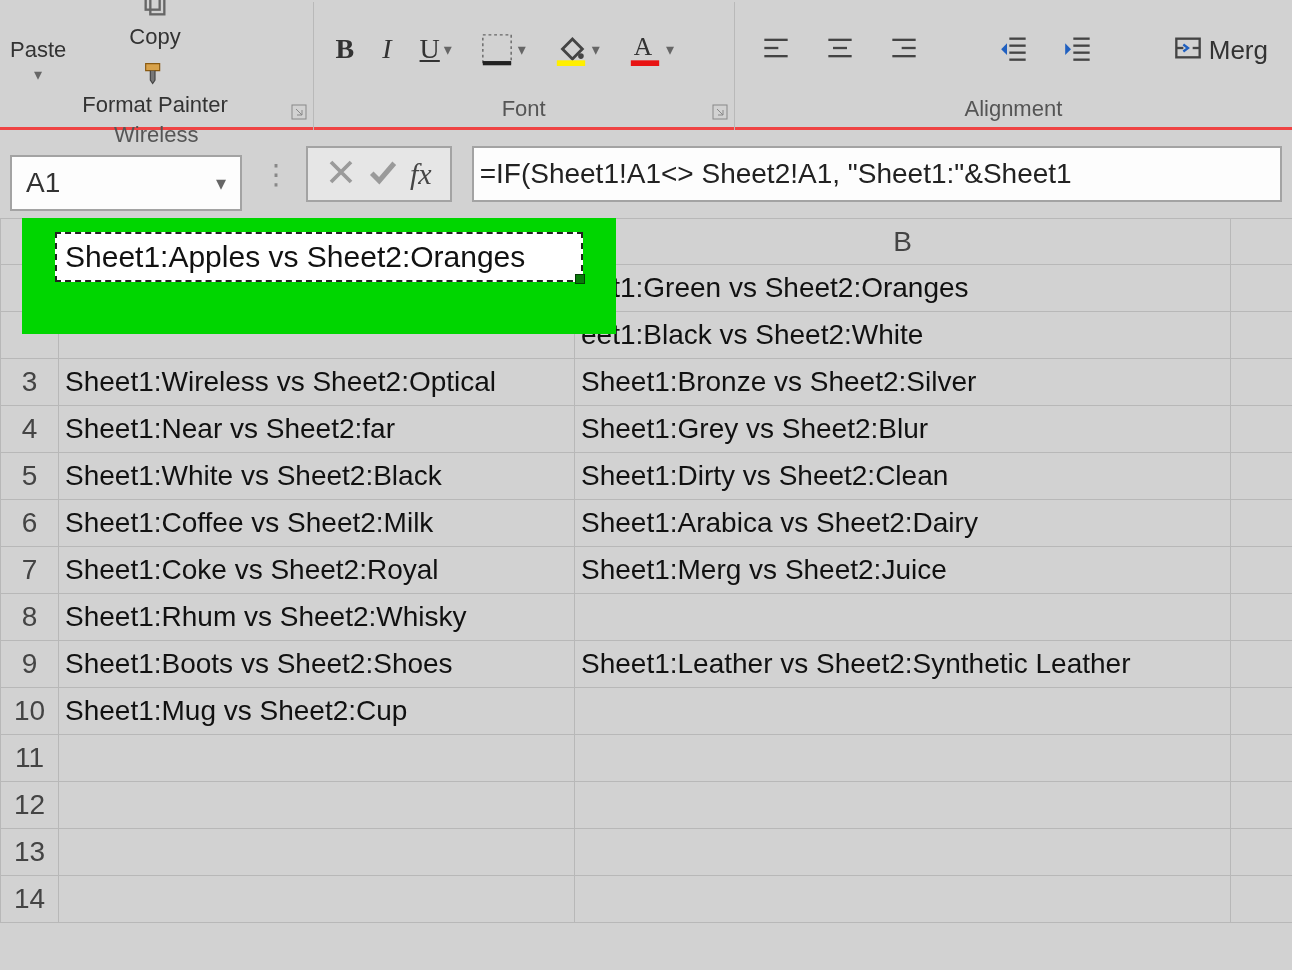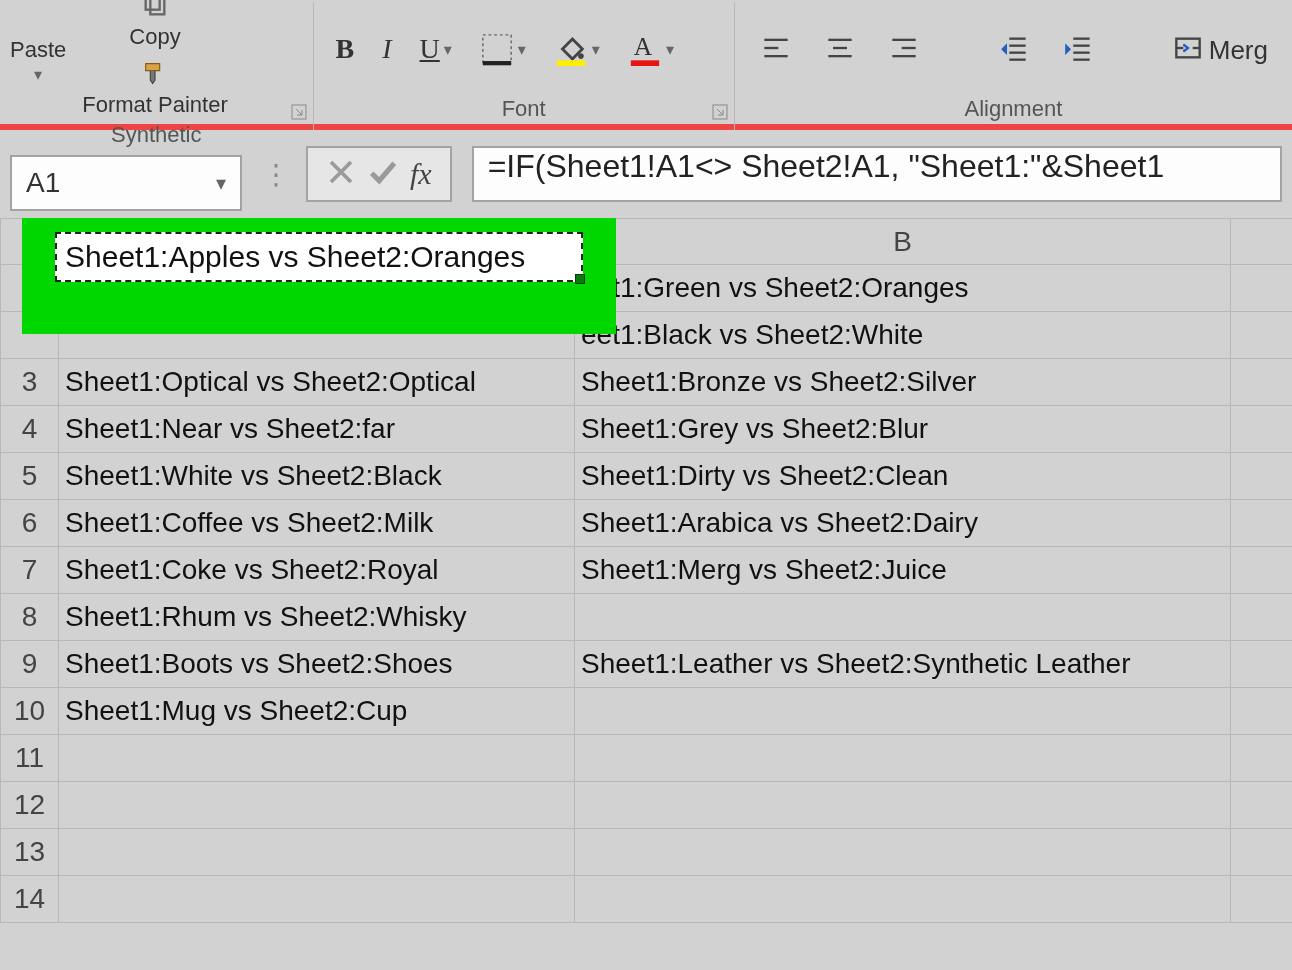--- a/index.html
+++ b/index.html
@@ -9,21 +9,21 @@
     width: 1292px;
     height: 970px;
     overflow: hidden;
     user-select: none;
   }
   
   .ribbon {
     background: #d2d2d2;
     height: 130px;
     display: flex;
-    border-bottom: 6px solid #ef4444;
+    border-bottom: 3px solid #ef4444;
     padding-top: 2px;
   }
   .ribbon-group {
     display: flex;
     flex-direction: column;
     justify-content: space-between;
     border-right: 1px solid #b9b9b9;
     height: 128px;
     padding: 0 10px 0 10px;
     position: relative;
@@ -111,22 +111,22 @@
   .fb-btns {
     display:flex; align-items:center; gap:12px;
     border:2px solid #a3a3a3; background:#e6e6e6;
     height:56px; padding:0 18px;
   }
   .fb-btn { color:#9a9a9a; }
   .fb-btn svg { width:30px; height:30px; }
   .fx { font-style: italic; font-family:"Cambria Math",serif; font-size:30px; color:#444;}
   .formula-input {
     flex:1; height:56px; border:2px solid #a3a3a3; background:#fdfdfd;
-    display:flex; padding:0 14px;
-    font-size:32px; color:#222; font-family: "Segoe UI", sans-serif;
+    display:flex; align-items:center; padding:0 6px;
+    font-size:28px; color:#222; font-family: "Segoe UI", sans-serif;
     white-space:nowrap; overflow:hidden;
   }
 
   
   .grid-wrap { position:relative; }
   .grid {
     border-collapse: collapse;
     table-layout: fixed;
     width: 1292px;
   }
@@ -202,21 +202,21 @@
           <span class="small-icon">
             <svg viewBox="0 0 24 24">
                 <path d="M4 4h12v6H4z" fill="#d8a24a" stroke="#8a5a10"></path>
                 <path d="M8 10v8l2 3 2-3v-8" fill="#777" stroke="#444"></path>
               </svg>
           </span>
           <span>Format Painter</span>
         </div>
       </div>
     </div>
-    <div class="ribbon-group-label">Synthetic</div>
+    <div class="ribbon-group-label">Wireless</div>
     <span class="dialog-launcher">
       <svg viewBox="0 0 16 16">
           <rect x="1" y="1" width="14" height="14" fill="none" stroke="#888"></rect>
           <path d="M5 5l6 6M11 6v5H6" fill="none" stroke="#888"></path>
         </svg>
     </span>
   </div>
 
   <div class="ribbon-group" style="width:482px">
     <div class="font-controls ribbon-group-top">
@@ -367,21 +367,21 @@
           <td></td>
         </tr>
         <tr>
           <td class="rowhdr"></td>
           <td></td>
           <td>eet1:Black vs Sheet2:White</td>
           <td></td>
         </tr>
         <tr>
           <td class="rowhdr">3</td>
-          <td>Sheet1:Optical vs Sheet2:Optical</td>
+          <td>Sheet1:Wireless vs Sheet2:Optical</td>
           <td>Sheet1:Bronze vs Sheet2:Silver</td>
           <td></td>
         </tr>
         <tr>
           <td class="rowhdr">4</td>
           <td>Sheet1:Near vs Sheet2:far</td>
           <td>Sheet1:Grey vs Sheet2:Blur</td>
           <td></td>
         </tr>
         <tr>

